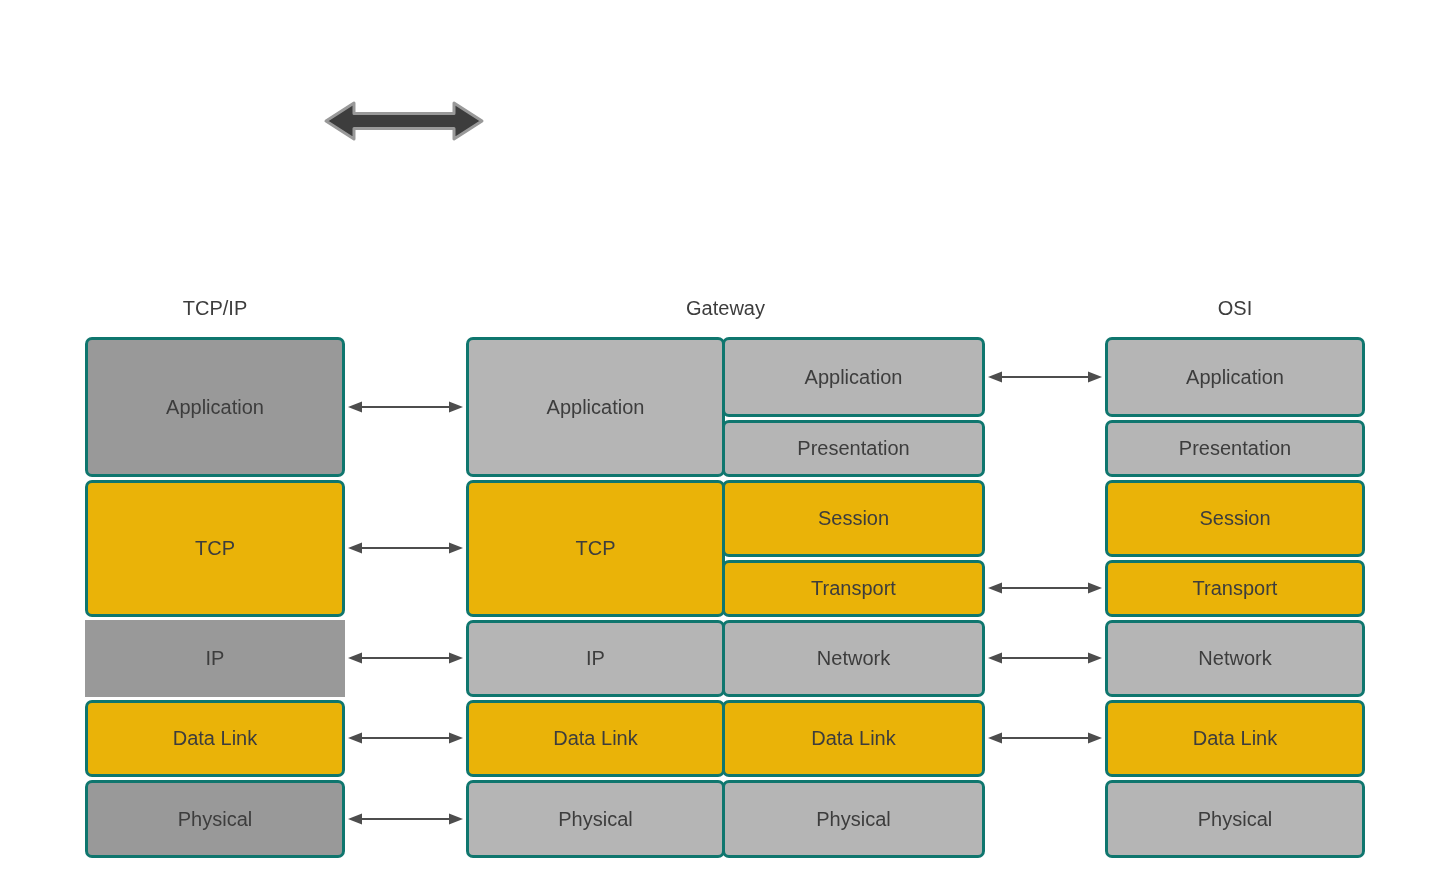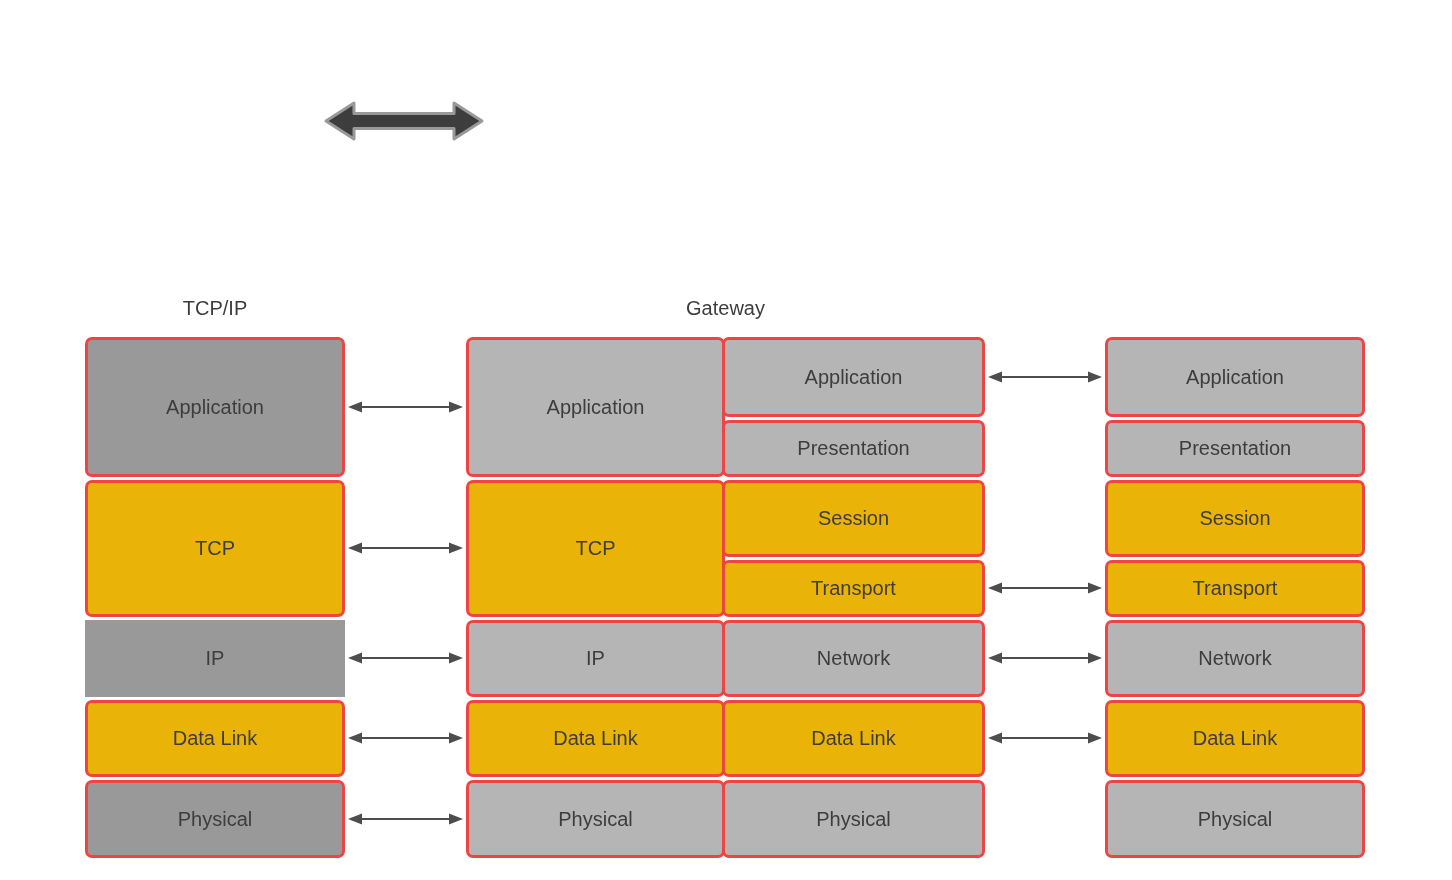--- a/index.html
+++ b/index.html
@@ -17,21 +17,21 @@
     height: 26px;
     line-height: 26px;
     text-align: center;
     font-size: 20px;
     color: #3d3d3d;
     white-space: nowrap;
   }
   .layer-box {
     position: absolute;
     box-sizing: border-box;
-    border: 3px solid #ef4444;
+    border: 3px solid #0f766e;
     border-radius: 7px;
     display: flex;
     align-items: center;
     justify-content: center;
     font-size: 20px;
     color: #3d3d3d;
   }
   .layer-box.noborder {
     border: none;
     border-radius: 0;
@@ -49,20 +49,21 @@
 <body>
 
 <div id="canvas">
 
   <svg id="thick-arrow-svg" width="162" height="42" viewBox="0 0 162 42">
     <polygon points="3,21 31,3 31,13.5 131,13.5 131,3 159,21 131,39 131,28.5 31,28.5 31,39" fill="#3d3d3d" stroke="#999999" stroke-width="3" stroke-linejoin="round"></polygon>
   </svg>
 
   <div class="col-header" style="left:85px; top:255px; width:260px;">TCP/IP</div>
   <div class="col-header" style="left:466px; top:255px; width:519px;">Gateway</div>
+  <div class="col-header" style="left:1105px; top:255px; width:260px;">OSI</div>
 
   <div id="stacks">
       <div class="layer-box fill-dark" style="left: 85px; top: 297px; width: 260px; height: 140px;">
         <span>Application</span>
       </div>
       <div class="layer-box fill-white" style="left: 85px; top: 440px; width: 260px; height: 137px;">
         <span>TCP</span>
       </div>
       <div class="layer-box fill-dark noborder" style="left: 85px; top: 580px; width: 260px; height: 77px;">
         <span>IP</span>

